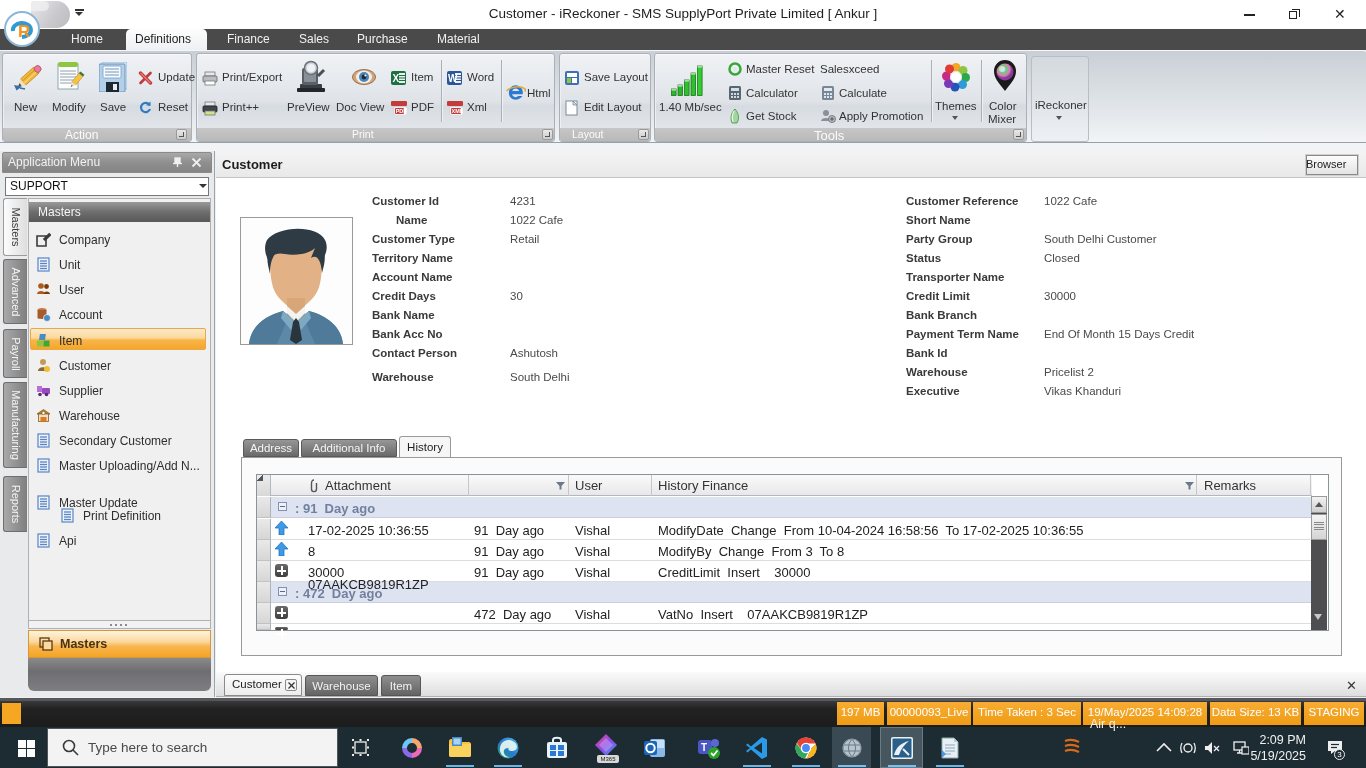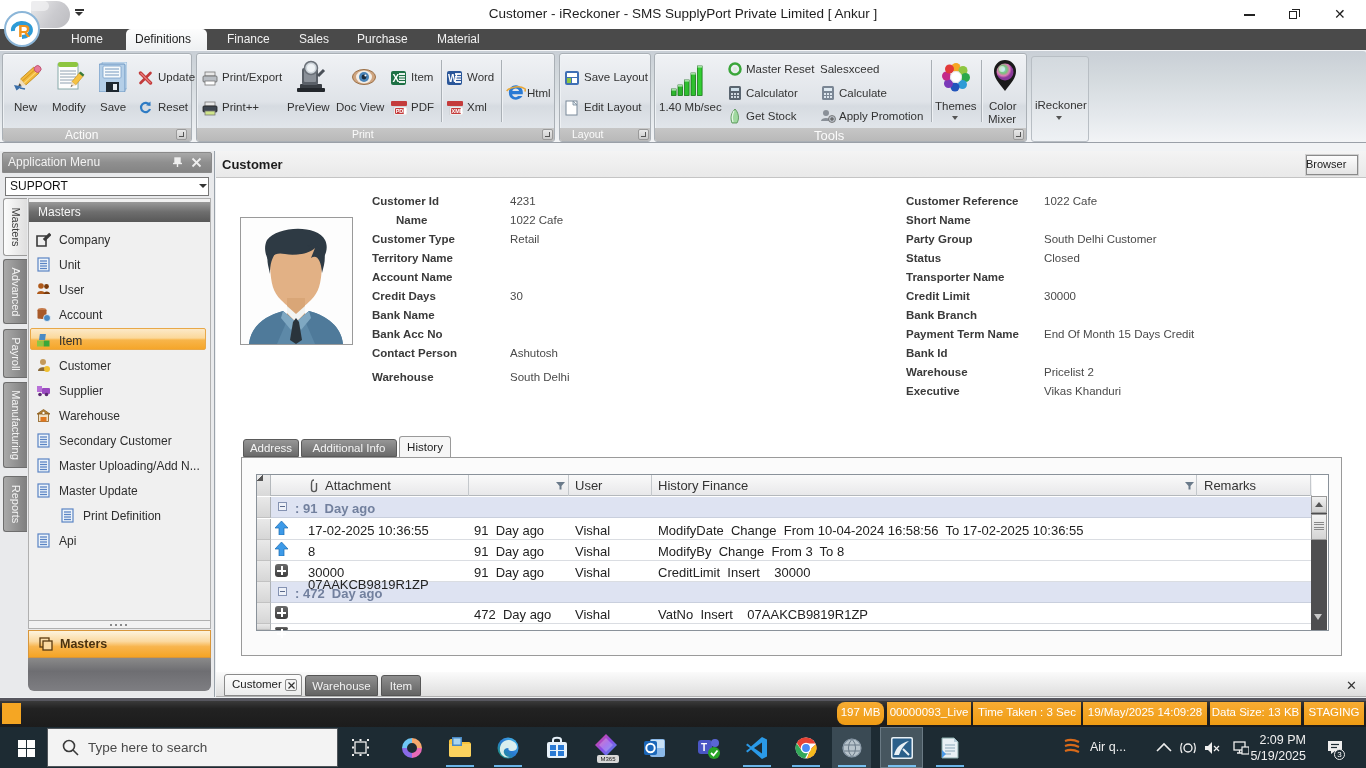--- a/index.html
+++ b/index.html
@@ -470,21 +470,21 @@
       <rect x="2" y="1" width="11" height="13" fill="#eef4fa" stroke="#5a84c4" stroke-width="1.2"></rect>
       <g stroke="#5a84c4" stroke-width="1.3">
         <line x1="4" y1="4" x2="11" y2="4"></line>
         <line x1="4" y1="6.5" x2="11" y2="6.5"></line>
         <line x1="4" y1="9" x2="11" y2="9"></line>
         <line x1="4" y1="11.5" x2="11" y2="11.5"></line>
       </g>
     </svg>
     <span class="mtx">Master Uploading/Add N...</span>
   </div>
-<div class="mitem" style="top:478px;">
+<div class="mitem" style="top:490px;">
     <svg class="mic" viewBox="0 0 15 15">
       <rect x="2" y="1" width="11" height="13" fill="#eef4fa" stroke="#5a84c4" stroke-width="1.2"></rect>
       <g stroke="#5a84c4" stroke-width="1.3">
         <line x1="4" y1="4" x2="11" y2="4"></line>
         <line x1="4" y1="6.5" x2="11" y2="6.5"></line>
         <line x1="4" y1="9" x2="11" y2="9"></line>
         <line x1="4" y1="11.5" x2="11" y2="11.5"></line>
       </g>
     </svg>
     <span class="mtx">Master Update</span>
@@ -679,21 +679,21 @@
     </g>
   </svg>
 <div class="abs" style="left:305px;top:675px;width:73px;height:21px;background:linear-gradient(#8e8e8e,#646464);border:1px solid #565656;border-radius:3px 3px 0 0;color:#f2f2f2;font-size:11.5px;text-align:center;line-height:20px;">Warehouse</div>
 <div class="abs" style="left:381px;top:675px;width:40px;height:21px;background:linear-gradient(#8e8e8e,#646464);border:1px solid #565656;border-radius:3px 3px 0 0;color:#f2f2f2;font-size:11.5px;text-align:center;line-height:20px;">Item</div>
 <div class="abs" style="left:1346px;top:680px;width:12px;height:12px;font-size:13px;line-height:12px;color:#333;">✕</div>
 
 <div class="abs" style="left:0;top:698px;width:1366px;height:4px;background:#56565e;"></div>
 
 <div class="abs" style="left:0;top:701px;width:1366px;height:26px;background:linear-gradient(#3a3a3a,#222 30%,#1c1c1c);"></div>
 <div class="abs" style="left:2px;top:703px;width:19px;height:21px;background:#f5a623;"></div>
-<div class="statseg" style="left:837px;width:47px;border-radius:8px;"><span>197 MB</span></div>
+<div class="statseg" style="left:837px;width:47px;"><span>197 MB</span></div>
 <div class="statseg" style="left:887px;width:84px;"><span>00000093_Live</span></div>
 <div class="statseg" style="left:973px;width:108px;"><span>Time Taken : 3 Sec</span></div>
 <div class="statseg" style="left:1083px;width:124px;"><span>19/May/2025 14:09:28</span></div>
 <div class="statseg" style="left:1210px;width:91px;"><span>Data Size: 13 KB</span></div>
 <div class="statseg" style="left:1304px;width:60px;"><span>STAGING</span></div>
 
 <div class="abs" style="left:0;top:727px;width:1366px;height:41px;background:#1d2b33;"></div>
 
 <svg class="abs" style="left:18px;top:740px" width="17" height="17" viewBox="0 0 17 17">
     <g fill="#fdfdfd">
@@ -846,21 +846,21 @@
 <div class="abs" style="left:888px;top:765px;width:28px;height:2px;background:#78c0f0;"></div>
 <div class="abs" style="left:936px;top:765px;width:28px;height:2px;background:#6ab4e8;"></div>
 
 <svg class="abs" style="left:1062px;top:737px" width="20" height="20" viewBox="0 0 20 20">
     <g fill="none" stroke="#d86a1a" stroke-width="2">
       <path d="M3 4 C 8 2 13 3 17 5"></path>
       <path d="M3 9 C 8 7 13 8 17 10"></path>
       <path d="M3 14 C 8 12 13 13 17 15"></path>
     </g>
   </svg>
-<div class="abs" style="left:1090px;top:727px;height:42px;line-height:41px;font-size:12.5px;color:#f0f0f0;">Air q...</div>
+<div class="abs" style="left:1090px;top:704px;height:42px;line-height:41px;font-size:12.5px;color:#f0f0f0;">Air q...</div>
 <svg class="abs" style="left:1156px;top:742px" width="16" height="10" viewBox="0 0 16 10">
     <path d="M1 9 L8 2 L15 9" fill="none" stroke="#eee" stroke-width="1.6"></path>
   </svg>
 <svg class="trayico" style="left:1180px;top:740px" viewBox="0 0 16 16">
     <circle cx="8" cy="8" r="4" fill="none" stroke="#eee" stroke-width="1.4"></circle>
     <path d="M2 3 C 0.5 6 0.5 10 2 13 M14 3 C 15.5 6 15.5 10 14 13" fill="none" stroke="#eee" stroke-width="1.3"></path>
   </svg>
 <svg class="trayico" style="left:1204px;top:740px" viewBox="0 0 16 16">
     <path d="M1 6 L4 6 L8 2 L8 14 L4 10 L1 10 Z" fill="#eee"></path>
     <g stroke="#eee" stroke-width="1.3">

